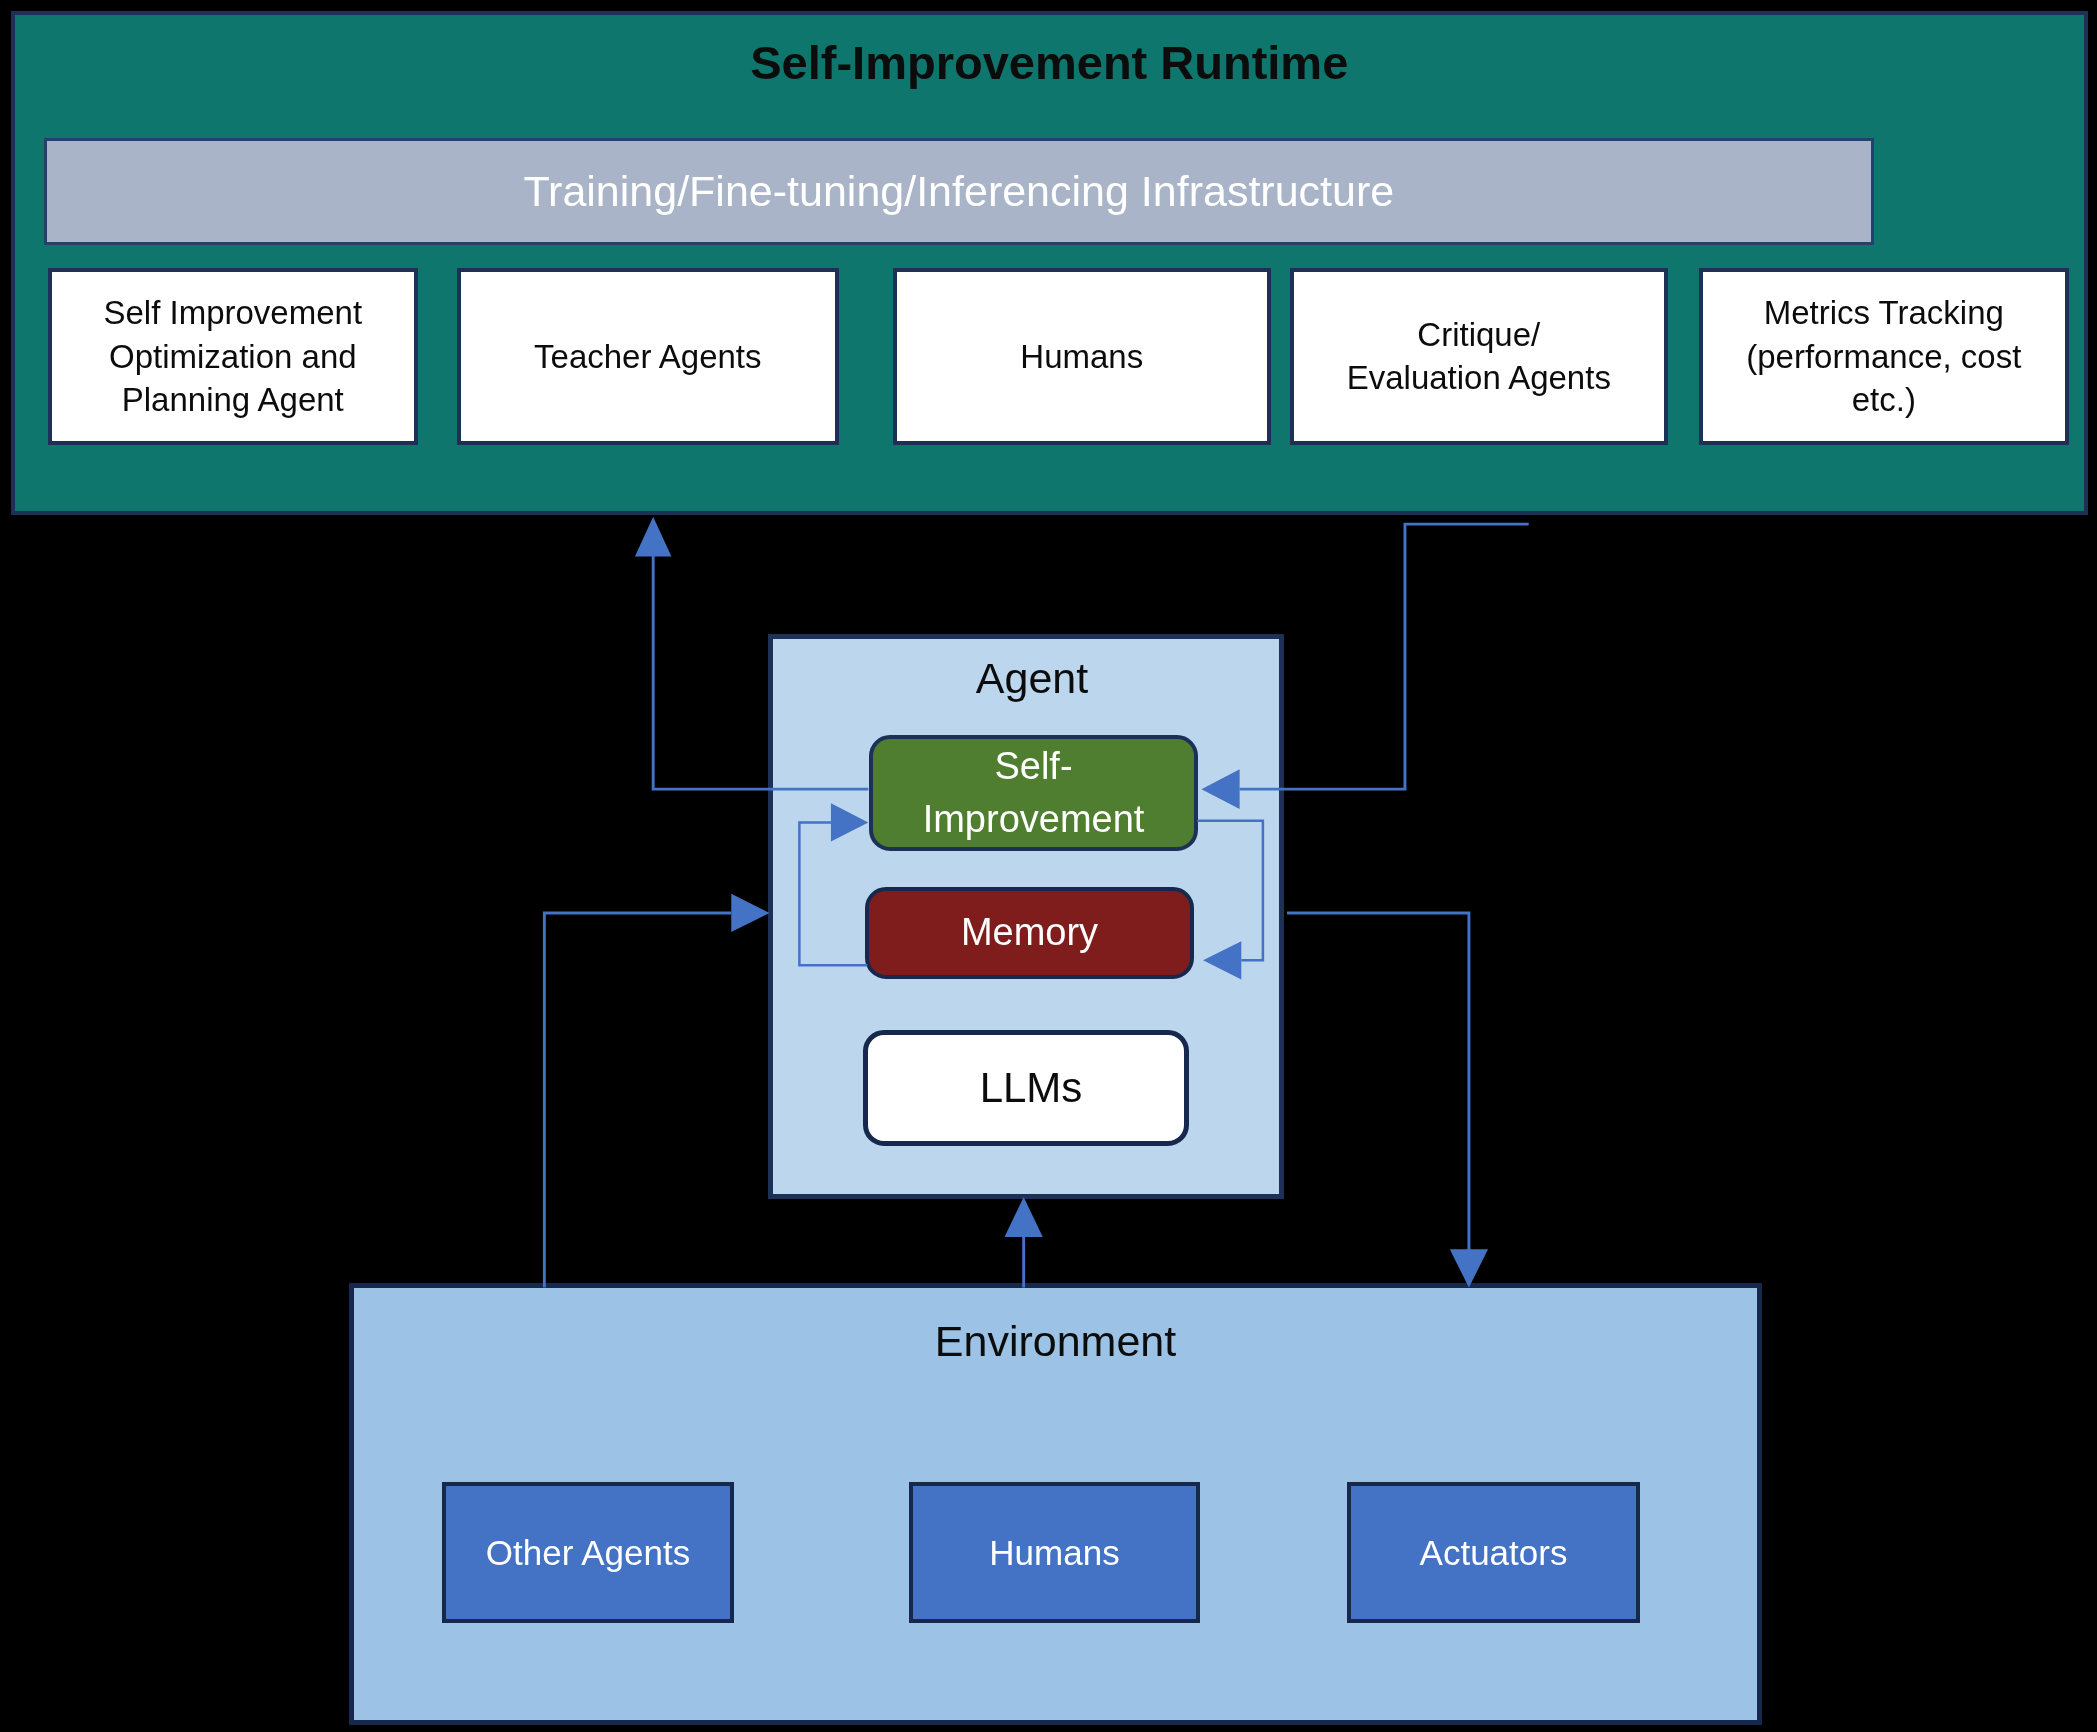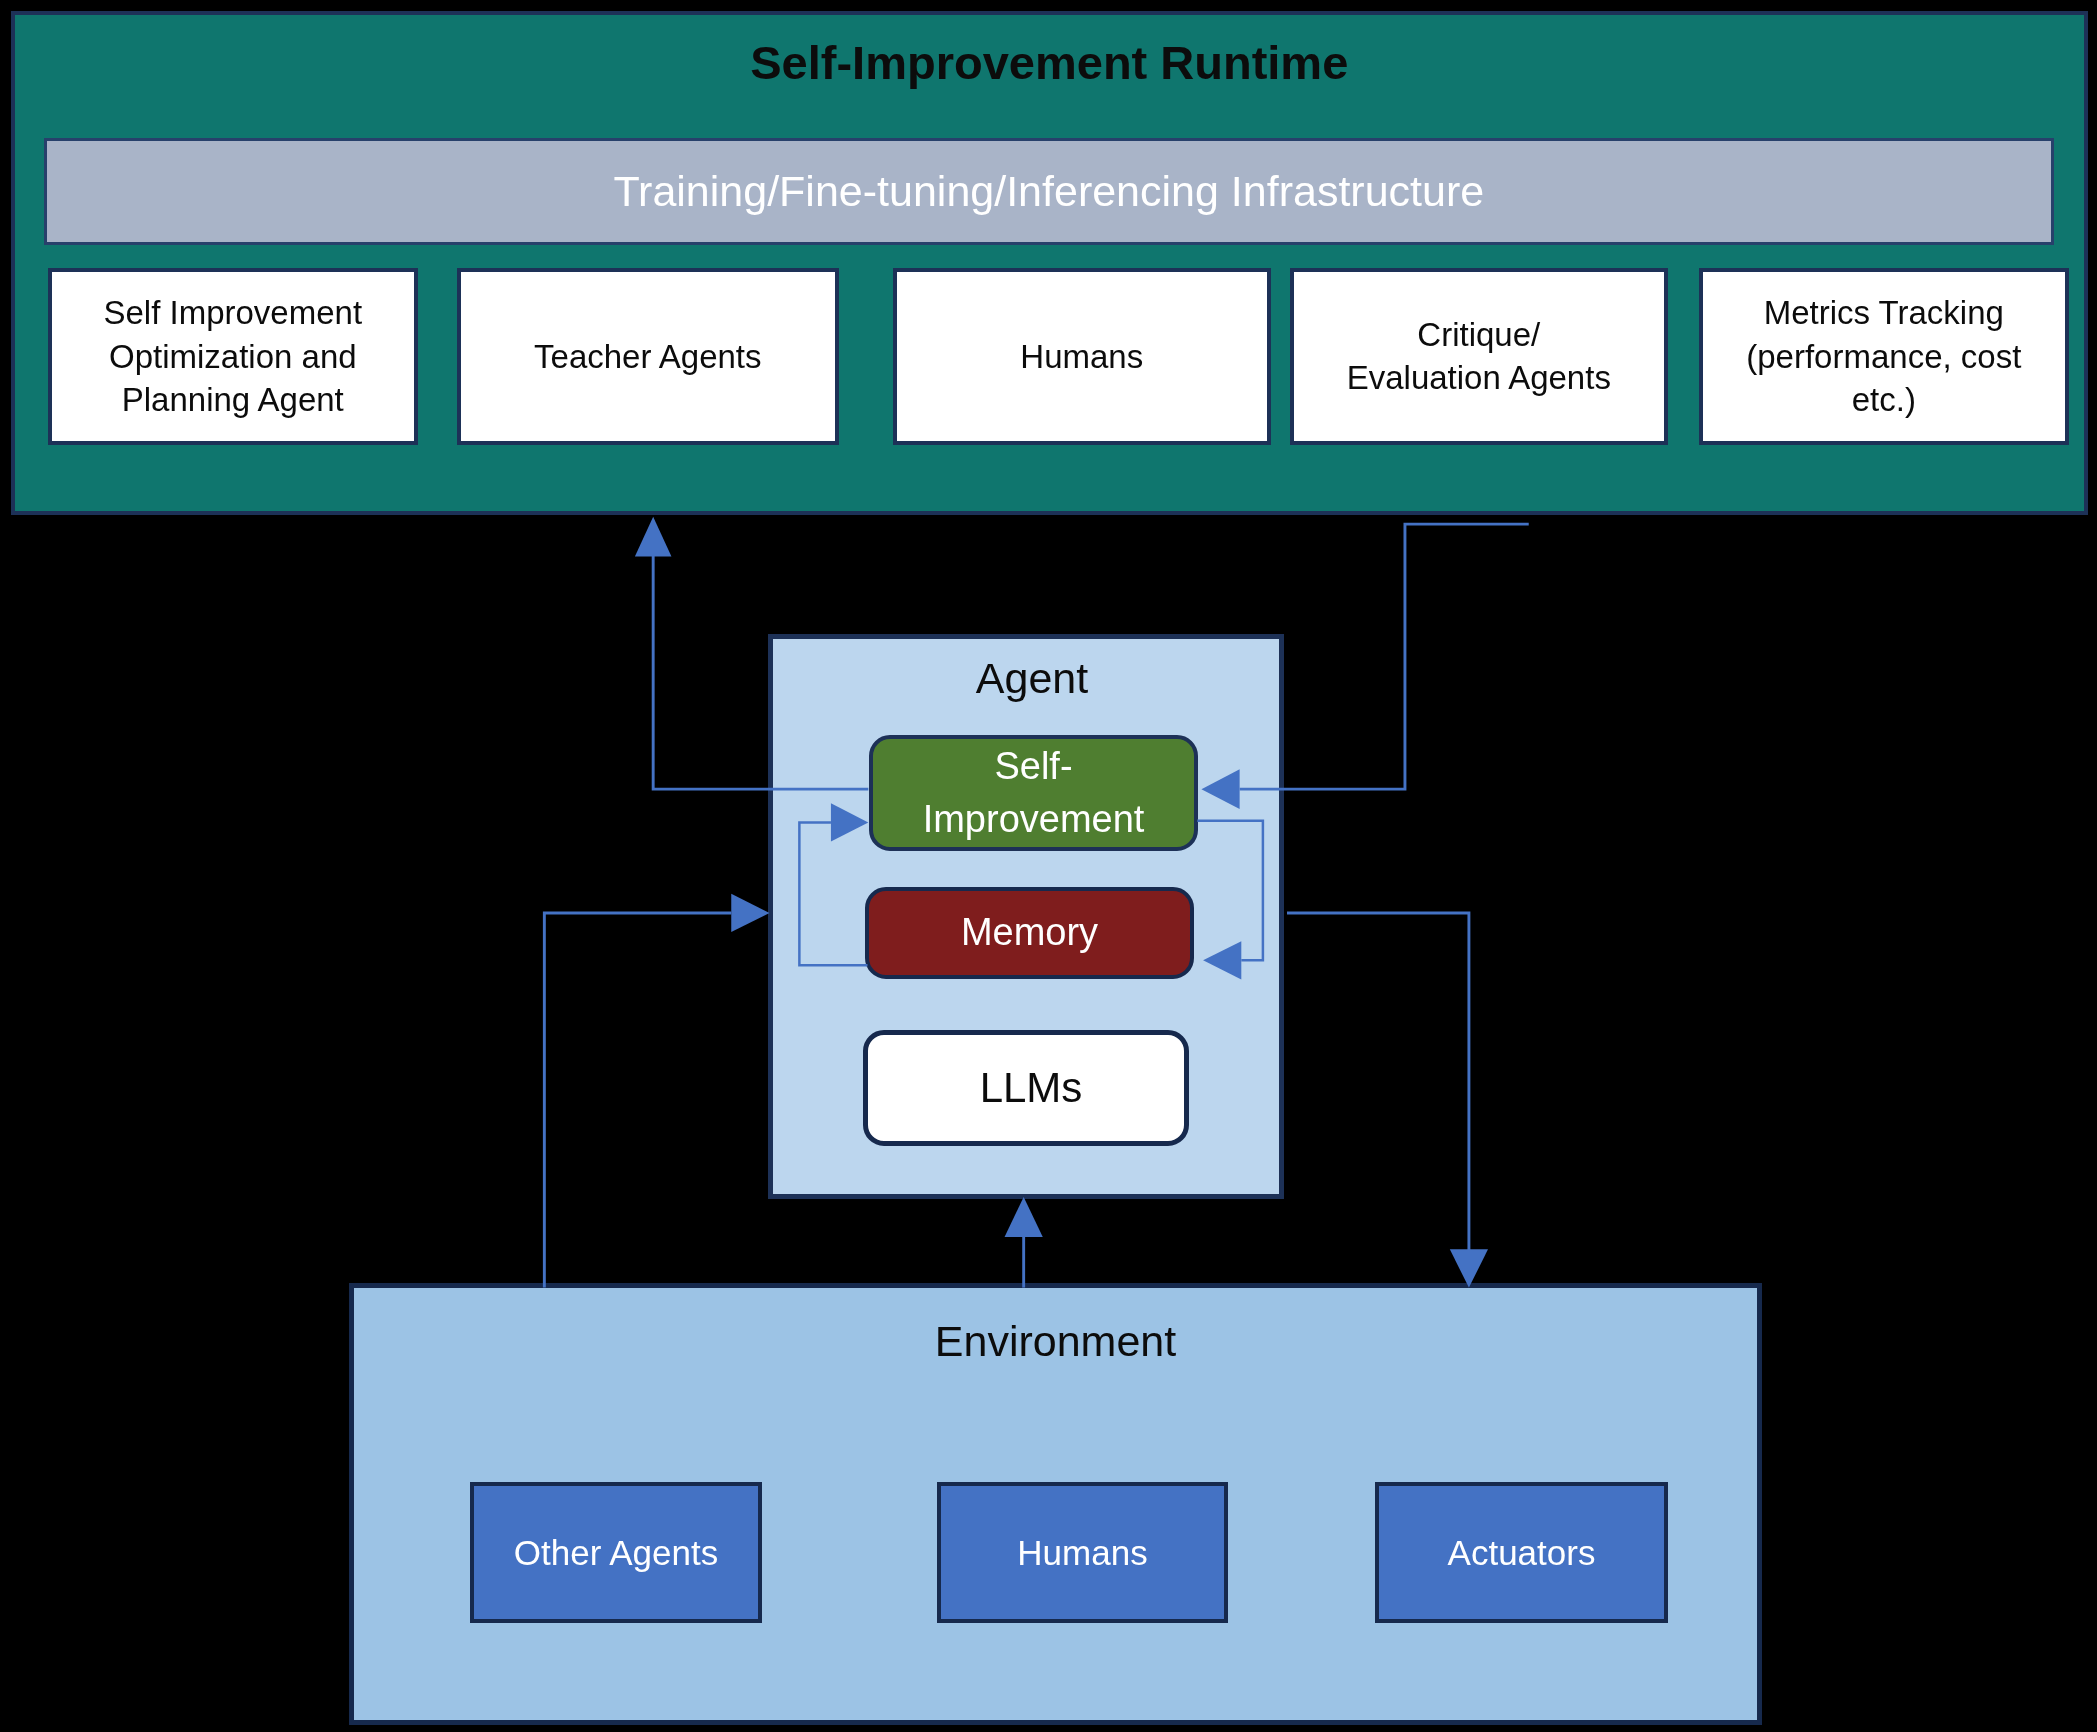--- a/index.html
+++ b/index.html
@@ -25,21 +25,21 @@
     left: 10.8px; top: 10.8px; width: 2077px; height: 504px;
     background: #0f766e;
     border: 4.2px solid #1d3157;
   }
   .runtime-title {
     left: 0; right: 0; top: 20px;
     font-size: 47px; font-weight: 700; color: #0c0c0c;
     text-align: center;
   }
   .infra-bar {
-    left: 29px; top: 123px; width: 2010px; height: 107px;
+    left: 29px; top: 123px; width: 1830px; height: 107px;
     background: #a9b4c8;
     border: 3.3px solid #27406b;
     color: #ffffff;
     font-size: 43px;
   }
   .runtime-comp {
     top: 253px; height: 177px;
     background: #ffffff;
     border: 4.2px solid #1d3157;
     color: #0c0c0c;
@@ -88,21 +88,21 @@
     border: 5.8px solid #16294d;
   }
   .environment-title {
     left: 0; right: 0; top: 29px;
     font-size: 43px; color: #0c0c0c; text-align: center;
   }
   .env-comp {
     top: 194px; height: 141px;
     background: #4472c4;
     border: 4.2px solid #16294d;
-    color: #ffffff; font-size: 35px; margin-left: 28px;
+    color: #ffffff; font-size: 35px;
   }
   .env-comp-1 { left: 88px;  width: 292px; }
   .env-comp-2 { left: 555px;  width: 291px; }
   .env-comp-3 { left: 993px; width: 293px; }
 
   
   .arrows {
     position: absolute; left: 0; top: 0;
     width: 2098px; height: 1732px;
     pointer-events: none;

